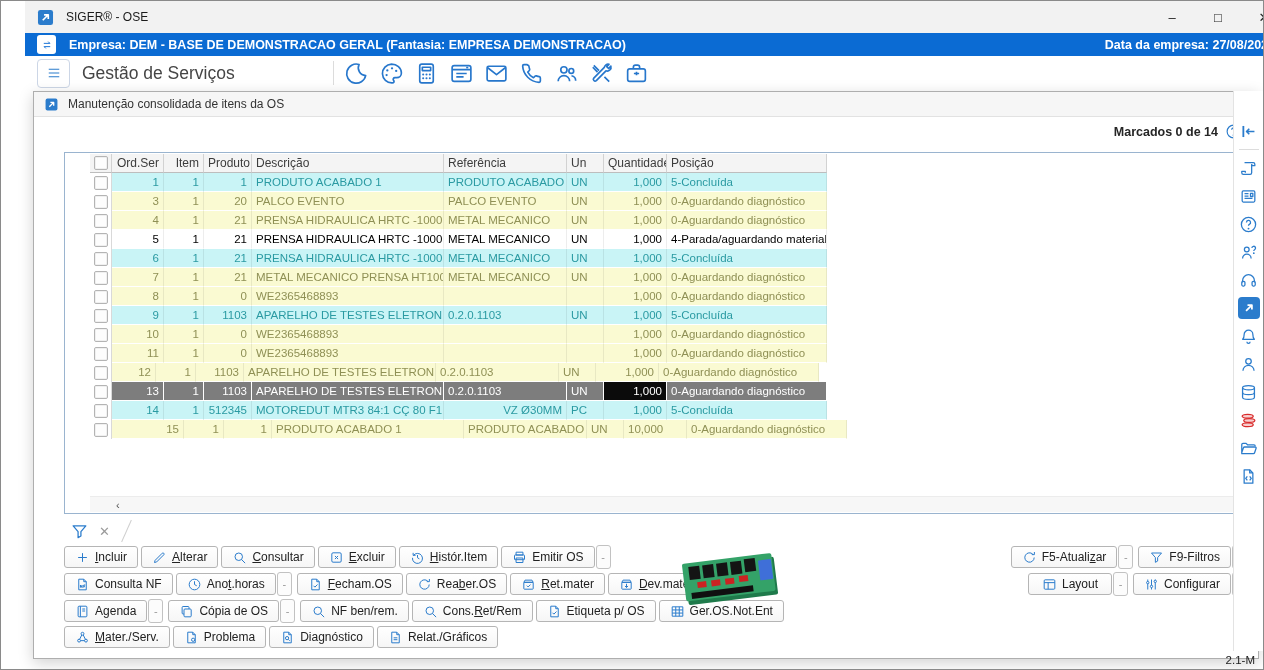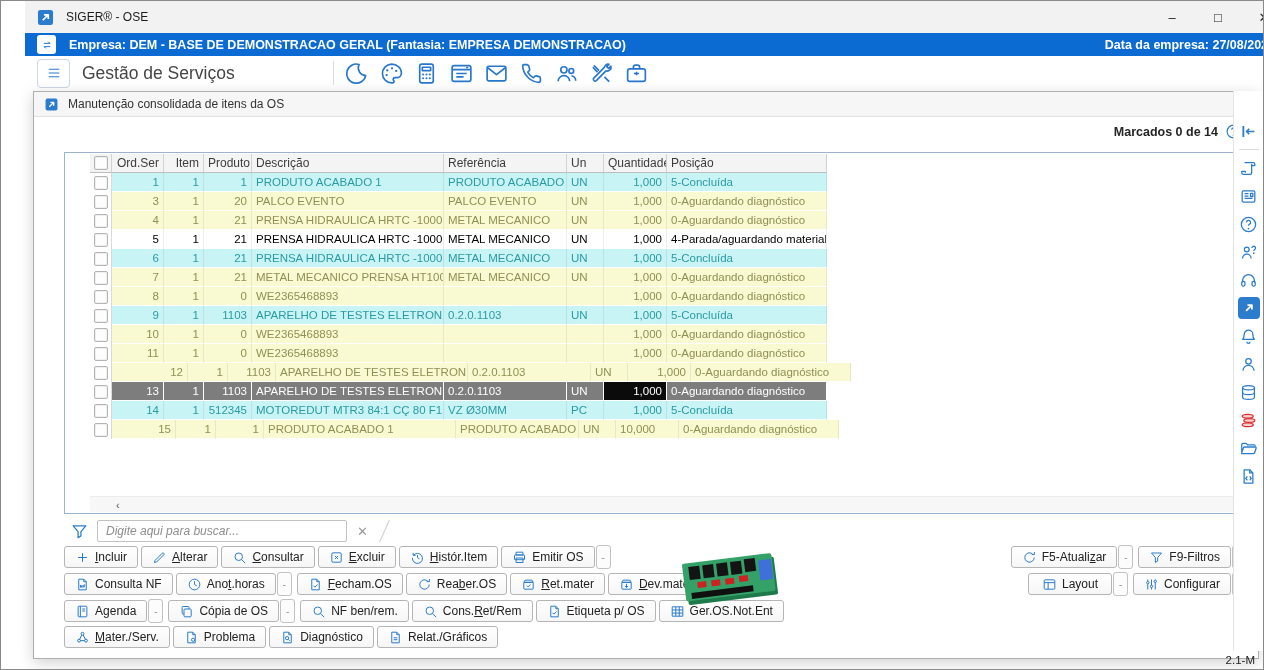--- a/index.html
+++ b/index.html
@@ -349,21 +349,21 @@
           <div class="tcell dcell" style="width: 192px; text-align: left;">WE2365468893</div>
           <div class="tcell dcell" style="width: 123px; text-align: left;"></div>
           <div class="tcell dcell" style="width: 37px; text-align: left;"></div>
           <div class="tcell dcell" style="width: 63px; text-align: right;">1,000</div>
           <div class="tcell dcell" style="width: 160px; text-align: left;">0-Aguardando diagnóstico</div>
         </div>
         <div class="trow row-yellow">
           <div class="cb-cell" style="height: 19px;">
             <div class="cbx"></div>
           </div>
-          <div class="tcell dcell" style="width: 76px; text-align: right;">12</div>
+          <div class="tcell dcell" style="width: 44px; text-align: right;">12</div>
           <div class="tcell dcell" style="width: 40px; text-align: right;">1</div>
           <div class="tcell dcell" style="width: 48px; text-align: right;">1103</div>
           <div class="tcell dcell" style="width: 192px; text-align: left;">APARELHO DE TESTES ELETRONICOS</div>
           <div class="tcell dcell" style="width: 123px; text-align: left;">0.2.0.1103</div>
           <div class="tcell dcell" style="width: 37px; text-align: left;">UN</div>
           <div class="tcell dcell" style="width: 63px; text-align: right;">1,000</div>
           <div class="tcell dcell" style="width: 160px; text-align: left;">0-Aguardando diagnóstico</div>
         </div>
         <div class="trow row-selected">
           <div class="cb-cell" style="height: 19px;">
@@ -379,30 +379,30 @@
           <div class="tcell dcell" style="width: 160px; text-align: left;">0-Aguardando diagnóstico</div>
         </div>
         <div class="trow row-cyan">
           <div class="cb-cell" style="height: 19px;">
             <div class="cbx"></div>
           </div>
           <div class="tcell dcell" style="width: 52px; text-align: right;">14</div>
           <div class="tcell dcell" style="width: 40px; text-align: right;">1</div>
           <div class="tcell dcell" style="width: 48px; text-align: right;">512345</div>
           <div class="tcell dcell" style="width: 192px; text-align: left;">MOTOREDUT MTR3 84:1 CÇ 80 F1</div>
-          <div class="tcell dcell" style="width: 123px; text-align: left;">VZ Ø30MM</div>
+          <div class="tcell dcell" style="width: 123px; text-align: right;">VZ Ø30MM</div>
           <div class="tcell dcell" style="width: 37px; text-align: left;">PC</div>
           <div class="tcell dcell" style="width: 63px; text-align: right;">1,000</div>
           <div class="tcell dcell" style="width: 160px; text-align: left;">5-Concluída</div>
         </div>
         <div class="trow row-yellow">
           <div class="cb-cell" style="height: 19px;">
             <div class="cbx"></div>
           </div>
-          <div class="tcell dcell" style="width: 64px; text-align: right;">15</div>
+          <div class="tcell dcell" style="width: 72px; text-align: right;">15</div>
           <div class="tcell dcell" style="width: 40px; text-align: right;">1</div>
           <div class="tcell dcell" style="width: 48px; text-align: right;">1</div>
           <div class="tcell dcell" style="width: 192px; text-align: left;">PRODUTO ACABADO 1</div>
           <div class="tcell dcell" style="width: 123px; text-align: left;">PRODUTO ACABADO 1</div>
           <div class="tcell dcell" style="width: 37px; text-align: left;">UN</div>
           <div class="tcell dcell" style="width: 63px; text-align: left;">10,000</div>
           <div class="tcell dcell" style="width: 160px; text-align: left;">0-Aguardando diagnóstico</div>
         </div>
       </div>
     <div class="abs vscroll">
@@ -416,21 +416,20 @@
       <span class="hs-right">›</span>
     </div>
   </div>
 
   <div class="abs filterbar">
     <span class="funnel-ic">
         <svg class="ic" width="19" height="19" viewBox="0 0 24 24" fill="none" stroke="currentColor" stroke-width="1.6" stroke-linejoin="round">
           <path d="M4 4.8h16l-6.2 7.3v5.6l-3.6 2v-7.6L4 4.8z"></path>
         </svg>
       </span>
-    <input class="filter-input" placeholder="Digite aqui para buscar..." style="">
     <span class="filter-clear">✕</span>
     <div class="filter-slash"></div>
   </div>
 
   <div class="abs actions" id="actions-left">
       <div class="arow">
         <div class="btn">
           <span class="bic">
             <svg class="ic" width="15" height="15" viewBox="0 0 24 24" fill="none" stroke="currentColor" stroke-width="1.6" stroke-linejoin="round">
               <path d="M12 5v14M5 12h14"></path>

